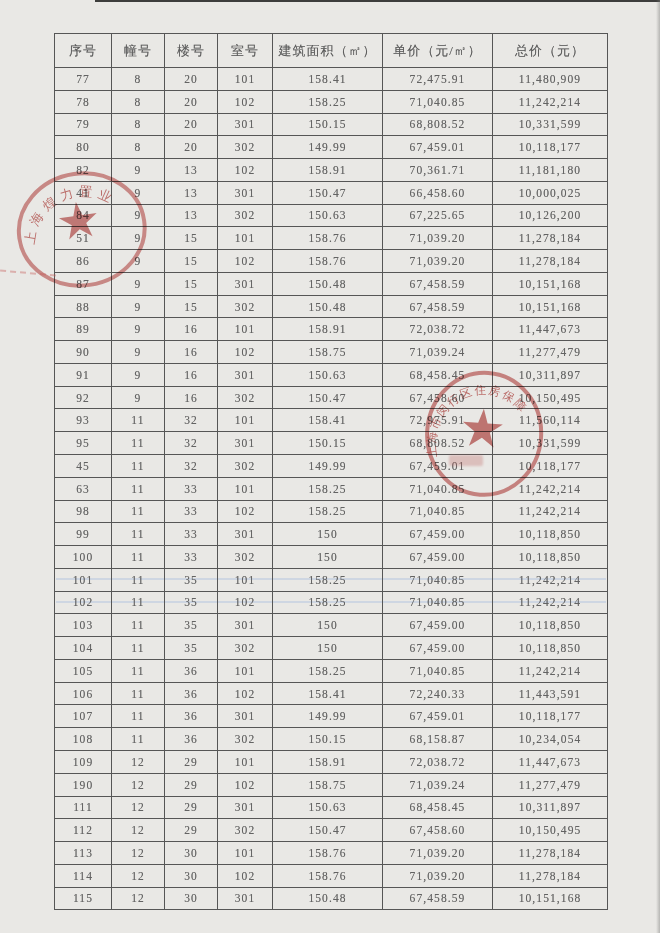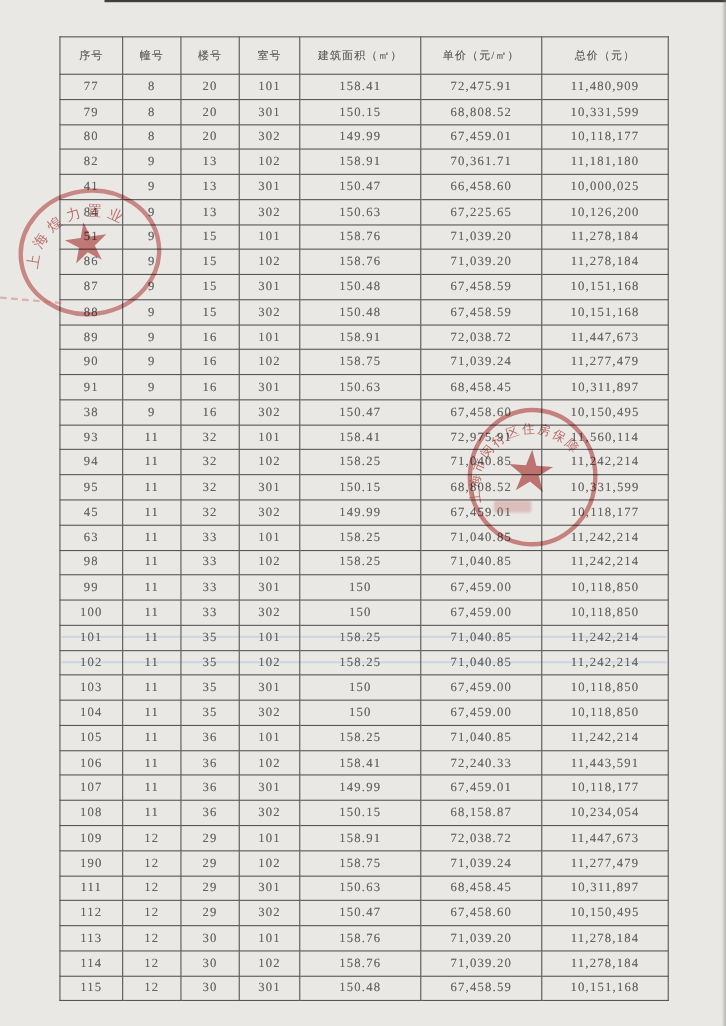--- a/index.html
+++ b/index.html
@@ -15,21 +15,21 @@
     border-collapse:collapse;table-layout:fixed;
     color:#636363;
   }
   .price-table td,.price-table th{
     border:1px solid #565656;
     text-align:center;vertical-align:middle;
     font-weight:normal;
     white-space:nowrap;overflow:hidden;
     text-shadow:0 0 .5px rgba(60,60,60,.4);
   }
-  .price-table th{height:31px;font-size:10px;color:#5c5c5c;letter-spacing:1px;}
+  .price-table th{height:31px;font-size:13px;color:#5c5c5c;letter-spacing:1px;}
   .price-table td{height:19.77px;font-size:11.5px;letter-spacing:1.1px;}
   .col-serial{width:57px;} .col-block{width:53px;} .col-building{width:53px;}
   .col-room{width:55px;} .col-area{width:110px;} .col-unit{width:110px;} .col-total{width:115px;}
   .stamp{position:absolute;mix-blend-mode:multiply;pointer-events:none;}
   .stamp-left{left:0px;top:155px;transform:rotate(-8deg);}
   .stamp-right{left:412px;top:358px;transform:rotate(4deg);}
   .stamp-smear{
     position:absolute;left:0;top:272px;width:56px;height:0;
     border-top:2px dashed rgba(198,92,90,.4);transform:rotate(5deg);
   }
@@ -73,20 +73,29 @@
       <tr>
         <td>77</td>
         <td>8</td>
         <td>20</td>
         <td>101</td>
         <td>158.41</td>
         <td>72,475.91</td>
         <td>11,480,909</td>
       </tr>
       <tr>
+        <td>78</td>
+        <td>8</td>
+        <td>20</td>
+        <td>102</td>
+        <td>158.25</td>
+        <td>71,040.85</td>
+        <td>11,242,214</td>
+      </tr>
+      <tr>
         <td>79</td>
         <td>8</td>
         <td>20</td>
         <td>301</td>
         <td>150.15</td>
         <td>68,808.52</td>
         <td>10,331,599</td>
       </tr>
       <tr>
         <td>80</td>
@@ -181,45 +190,36 @@
       <tr>
         <td>91</td>
         <td>9</td>
         <td>16</td>
         <td>301</td>
         <td>150.63</td>
         <td>68,458.45</td>
         <td>10,311,897</td>
       </tr>
       <tr>
-        <td>38</td>
+        <td>92</td>
         <td>9</td>
         <td>16</td>
         <td>302</td>
         <td>150.47</td>
         <td>67,458.60</td>
         <td>10,150,495</td>
       </tr>
       <tr>
         <td>93</td>
         <td>11</td>
         <td>32</td>
         <td>101</td>
         <td>158.41</td>
         <td>72,975.91</td>
         <td>11,560,114</td>
-      </tr>
-      <tr>
-        <td>94</td>
-        <td>11</td>
-        <td>32</td>
-        <td>102</td>
-        <td>158.25</td>
-        <td>71,040.85</td>
-        <td>11,242,214</td>
       </tr>
       <tr>
         <td>95</td>
         <td>11</td>
         <td>32</td>
         <td>301</td>
         <td>150.15</td>
         <td>68,808.52</td>
         <td>10,331,599</td>
       </tr>

